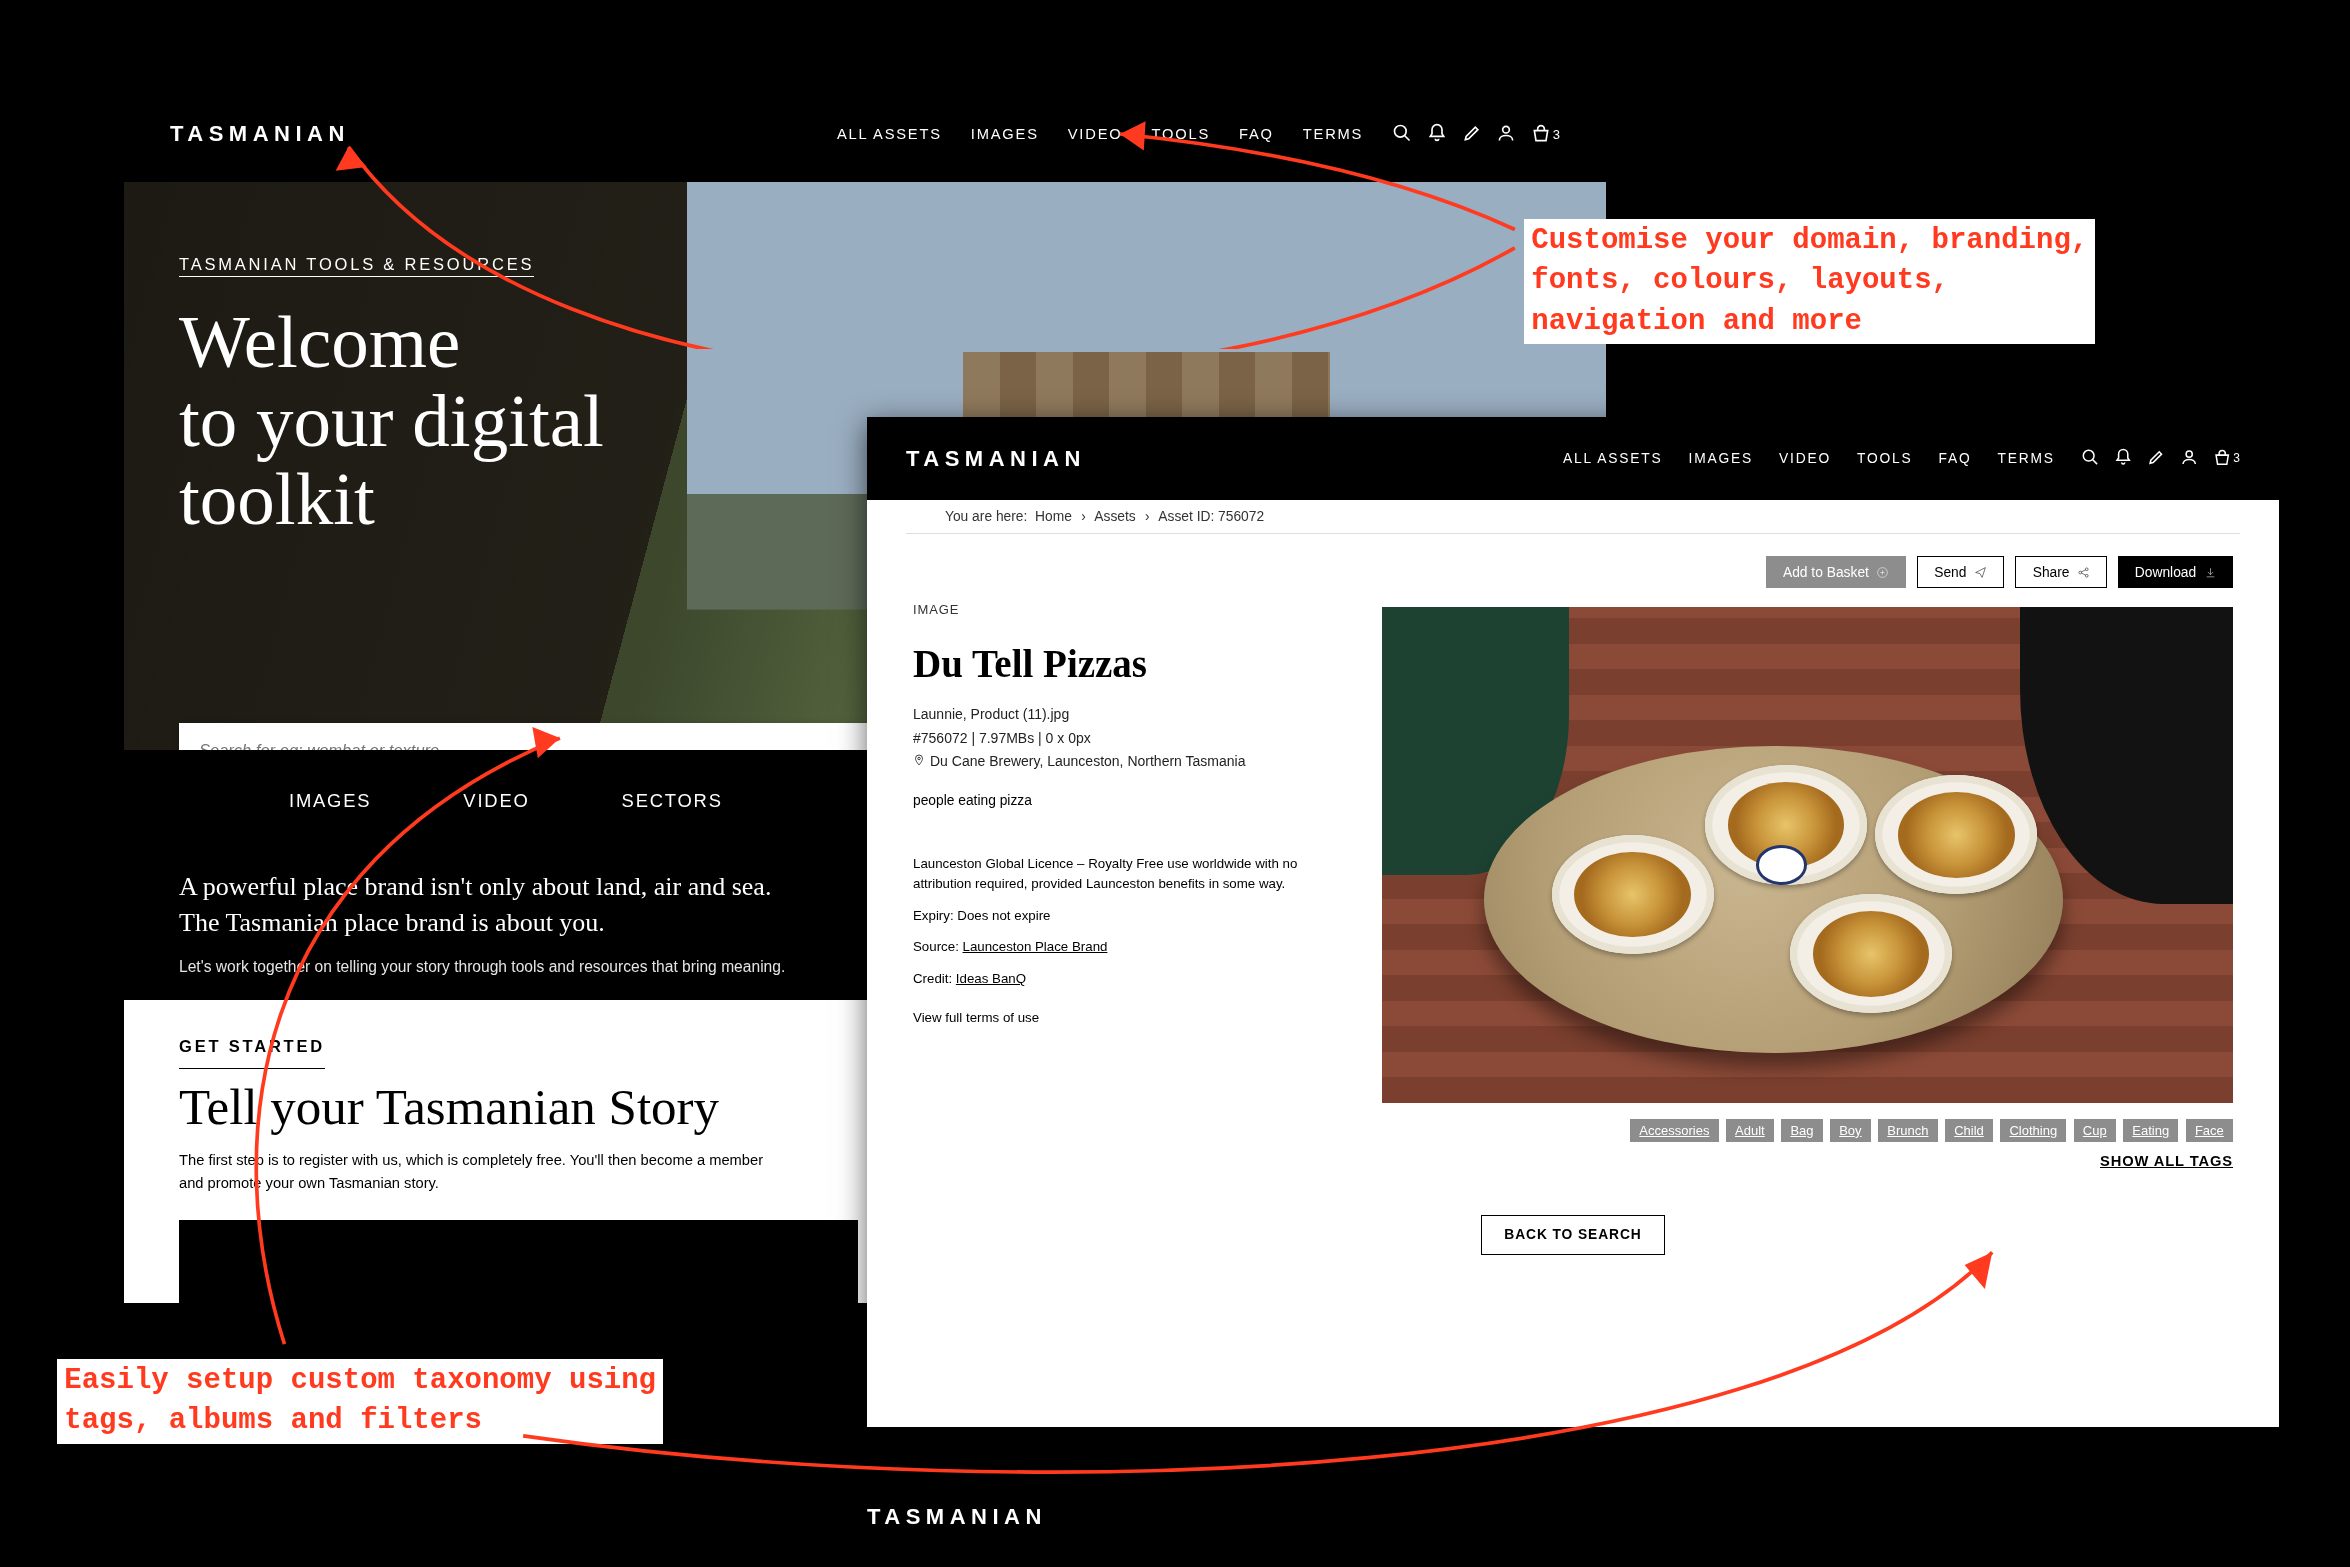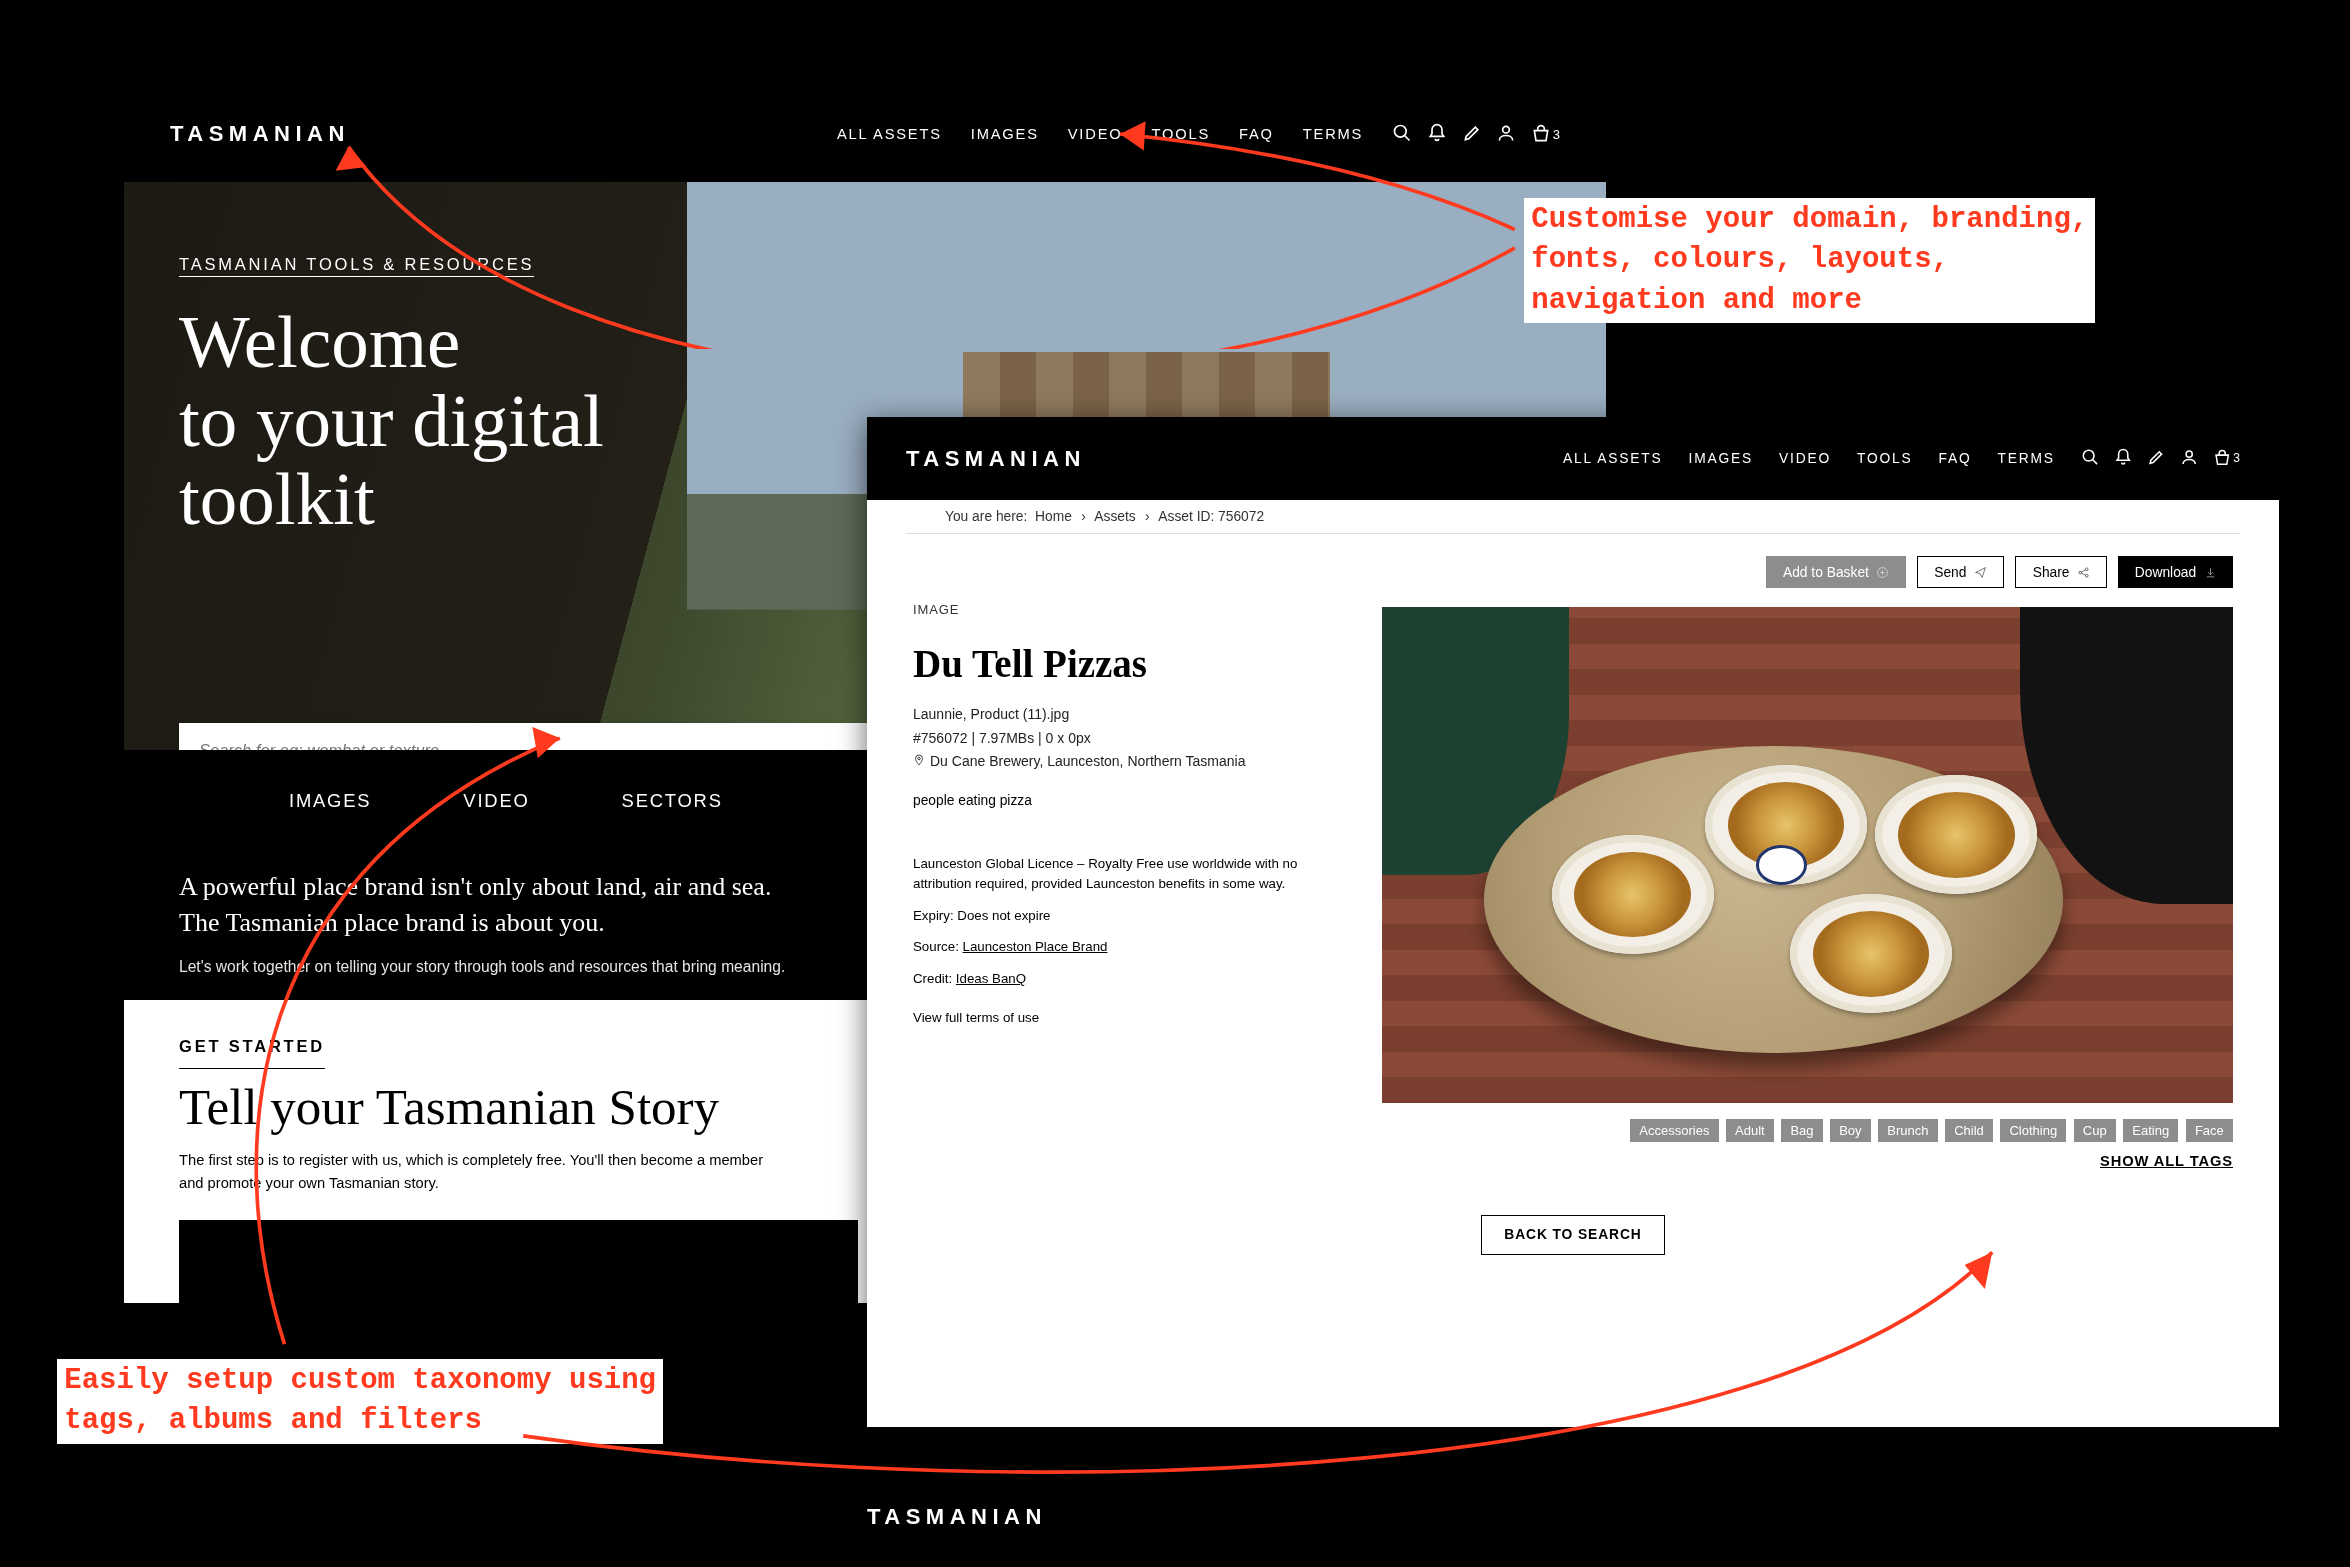--- a/index.html
+++ b/index.html
@@ -154,21 +154,21 @@
 .asset-image .p2{left:38%; top:32%; width:19%; height:24%;}
 .asset-image .p3{left:58%; top:34%; width:19%; height:24%;}
 .asset-image .p4{left:48%; top:58%; width:19%; height:24%;}
 .asset-image .cup{position:absolute;width:6%;height:8%;border-radius:50%;background:#fff;border:3.7px solid #23356d;}
 .asset-image .c1{left:44%; top:48%;}
 .asset-image .person{position:absolute;background:#1c3a2f;}
 .asset-image .pl{left:-2%; top:0; width:24%; height:54%; border-bottom-right-radius:50% 60%; background:#1d4232;}
 .asset-image .pr{right:-3%; top:-2%; width:28%; height:62%; border-bottom-left-radius:60% 70%; background:#121212;}
 
 .tags-row { display:flex; flex-wrap:wrap; gap:7.3px; justify-content:flex-end; margin-top: 16.5px;}
-.tag { background:#8d8d8d; color:#fff; font-size:13px; padding:3.7px 9.2px;}
+.tag { background:#8d8d8d; color:#fff; font-size:13px; padding:3.7px 9.2px;text-decoration:underline;}
 .show-all { text-align:right; font-size:14.7px; font-weight:700; text-decoration:underline; margin-top: 11px; letter-spacing:0.9px;}
 
 .back-search { width: 184px; margin: 46px auto 0 auto; height:40px; border:1.8px solid #000; display:flex; align-items:center; justify-content:center; font-size:13.8px; font-weight:600; letter-spacing:0.9px;}
 
 
 .footer-logo { position:absolute; left: 867px; top: 1504px; color:#fff; letter-spacing:5.5px; font-weight:600; font-size:22px;}
 
 
 .ann { position:absolute; background:#fff; color:#ff3a1f; font-family: 'Courier New', monospace; font-weight:700; font-size:29px; line-height:1.4; padding: 1.8px 7.3px; white-space:pre; }
 .ann-arrow { position:absolute; pointer-events:none; }
@@ -380,21 +380,21 @@
       </div>
       <div class="show-all">SHOW ALL TAGS</div>
     </div>
   </div>
 
   <div class="back-search">BACK TO SEARCH</div>
 </div>
 
 <div class="footer-logo">TASMANIAN</div>
 
-<div class="ann" style="left:1524px; top:198px;">Customise your domain, branding,
+<div class="ann" style="left:1524px; top:219px;">Customise your domain, branding,
 fonts, colours, layouts,
 navigation and more</div>
 <div class="ann" style="left:57px; top:1359px;">Easily setup custom taxonomy using
 tags, albums and filters</div>
 
 <svg class="ann-arrow" style="left:275px; top:110px; width:1249px; height:239px;" viewBox="0 0 1360 260">
   <path d="M1350 150 C 1000 350, 300 350, 80 40"></path>
   <polygon class="head" points="80,40 100,62 66,66"></polygon>
   <path d="M1350 130 C 1220 70, 1060 40, 920 26"></path>
   <polygon class="head" points="920,26 948,12 946,44"></polygon>

